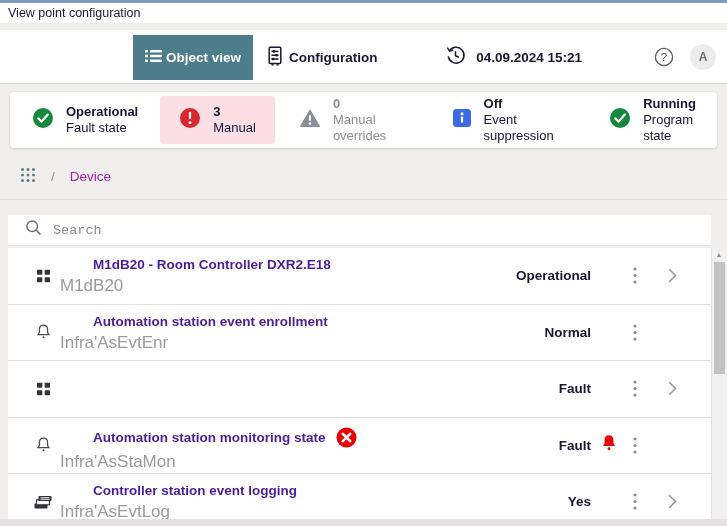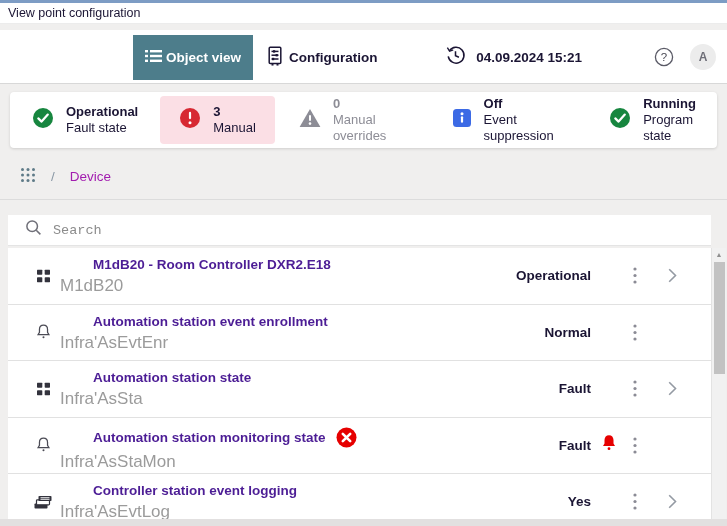--- a/index.html
+++ b/index.html
@@ -318,26 +318,20 @@
     <span class="row-icon">
       <svg width="13" height="13" viewBox="0 0 13 13">
           <g fill="#33333d">
             <rect x="0" y="0" width="5.3" height="5.3" rx="0.8"></rect>
             <rect x="7.7" y="0" width="5.3" height="5.3" rx="0.8"></rect>
             <rect x="0" y="7.7" width="5.3" height="5.3" rx="0.8"></rect>
             <rect x="7.7" y="7.7" width="5.3" height="5.3" rx="0.8"></rect>
           </g>
         </svg>
     </span>
-    <div class="row-text">
-      <div class="title-line">
-          <span class="row-title">Automation station state</span>
-        </div>
-      <div class="row-sub">Infra'AsSta</div>
-    </div>
     <div class="row-right">
       <span class="row-status">Fault</span>
       <span class="slot-bell"></span>
       <span class="kebab">
         <svg width="4" height="17" viewBox="0 0 4 17">
             <g fill="#8b8b95">
               <circle cx="2" cy="2" r="1.6"></circle>
               <circle cx="2" cy="8.5" r="1.6"></circle>
               <circle cx="2" cy="15" r="1.6"></circle>
             </g>

